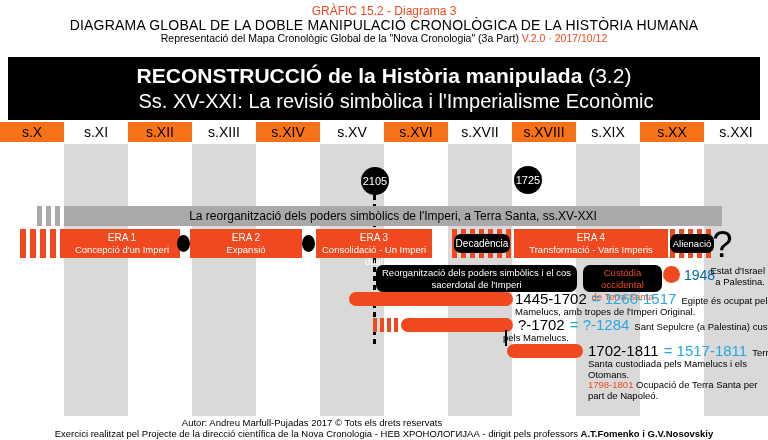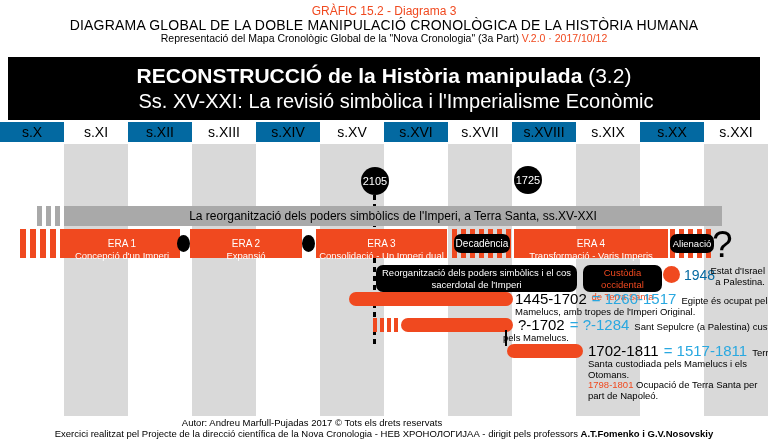--- a/index.html
+++ b/index.html
@@ -12,38 +12,38 @@
   .maintitle{left:0;top:17px;width:768px;font-size:14px;letter-spacing:.2px;}
   .subtitle{left:0;top:32px;width:768px;font-size:10.5px;}
   .subtitle .ver{color:#F0491F;}
   
   .banner{left:8px;top:57px;width:752px;height:63px;background:#000;color:#fff;}
   .banner .l1{margin-top:7px;font-size:21px;}
   .banner .l1 b{font-weight:bold;}
   .banner .l2{margin-top:2px;font-size:20px;font-weight:normal;padding-left:24px;}
   
   .hdr{top:122px;height:20px;line-height:20px;font-size:14px;text-align:center;}
-  .hdr.g{background:#0369a1;}
+  .hdr.g{background:#f97316;}
   .band{top:144px;height:272px;}
   .band.g{background:#D9D9D9;}
   
   .marker{width:28px;height:28px;border-radius:50%;background:#000;color:#fff;
           font-size:11px;line-height:28px;text-align:center;z-index:5;}
   .dotline{left:373px;top:195px;width:3px;height:150px;z-index:1;
            background:repeating-linear-gradient(180deg,#000 0 5px,transparent 5px 9px);}
   
   .greydash{left:37px;top:206px;width:26px;height:20px;z-index:2;
             background:repeating-linear-gradient(90deg,#A9A9A9 0 5px,transparent 5px 9px);}
   .greybar{left:64px;top:206px;width:658px;height:20px;background:#A9A9A9;z-index:2;
            font-size:12px;line-height:20px;text-align:center;color:#000;}
   
   .eradash{left:20px;top:229px;width:44px;height:29px;z-index:2;
            background:repeating-linear-gradient(90deg,#F0491F 0 6px,transparent 6px 10px);}
   .eraseg{top:229px;height:29px;background:#F0491F;color:#fff;text-align:center;z-index:2;}
-  .eraseg .t{display:block;margin-top:9px;font-size:10px;line-height:12px;}
+  .eraseg .t{display:block;margin-top:3px;font-size:10px;line-height:12px;}
   .eraseg .s{display:block;font-size:9.5px;line-height:12px;}
   .eradot{top:235px;width:13px;height:17px;background:#000;border-radius:50%;z-index:3;}
   .hatch{top:229px;height:29px;z-index:2;
          background:repeating-linear-gradient(90deg,#F0491F 0 5px,transparent 5px 9px);}
   .blkbox{background:#000;color:#fff;text-align:center;z-index:4;border-radius:7px;}
   .decad{left:454px;top:234px;width:56px;height:19px;font-size:10px;line-height:19px;}
   .alien{left:670px;top:234px;width:44px;height:19px;font-size:9.5px;line-height:19px;}
   .qmark{left:712px;top:224px;font-size:37px;z-index:3;}
   
   .reorgbox{left:376px;top:265px;width:201px;height:27px;z-index:3;}
@@ -126,21 +126,21 @@
   <div class="abs eraseg" style="left:64px;width:116px">
     <span class="t">ERA 1</span>
     <span class="s">Concepció d'un Imperi</span>
   </div>
   <div class="abs eradot" style="left:177px"></div>
   <div class="abs eraseg" style="left:190px;width:112px">
     <span class="t">ERA 2</span>
     <span class="s">Expansió</span>
   </div>
   <div class="abs eradot" style="left:302px"></div>
-  <div class="abs eraseg" style="left:316px;width:131px">
+  <div class="abs eraseg" style="left:316px;width:116px">
     <span class="t">ERA 3</span>
     <span class="s">Consolidació - Un Imperi dual</span>
   </div>
   <div class="abs hatch" style="left:452px;width:60px"></div>
   <div class="abs blkbox decad">Decadència</div>
   <div class="abs eraseg" style="left:514px;width:154px">
     <span class="t">ERA 4</span>
     <span class="s">Transformació - Varis Imperis</span>
   </div>
   <div class="abs hatch" style="left:670px;width:44px"></div>

